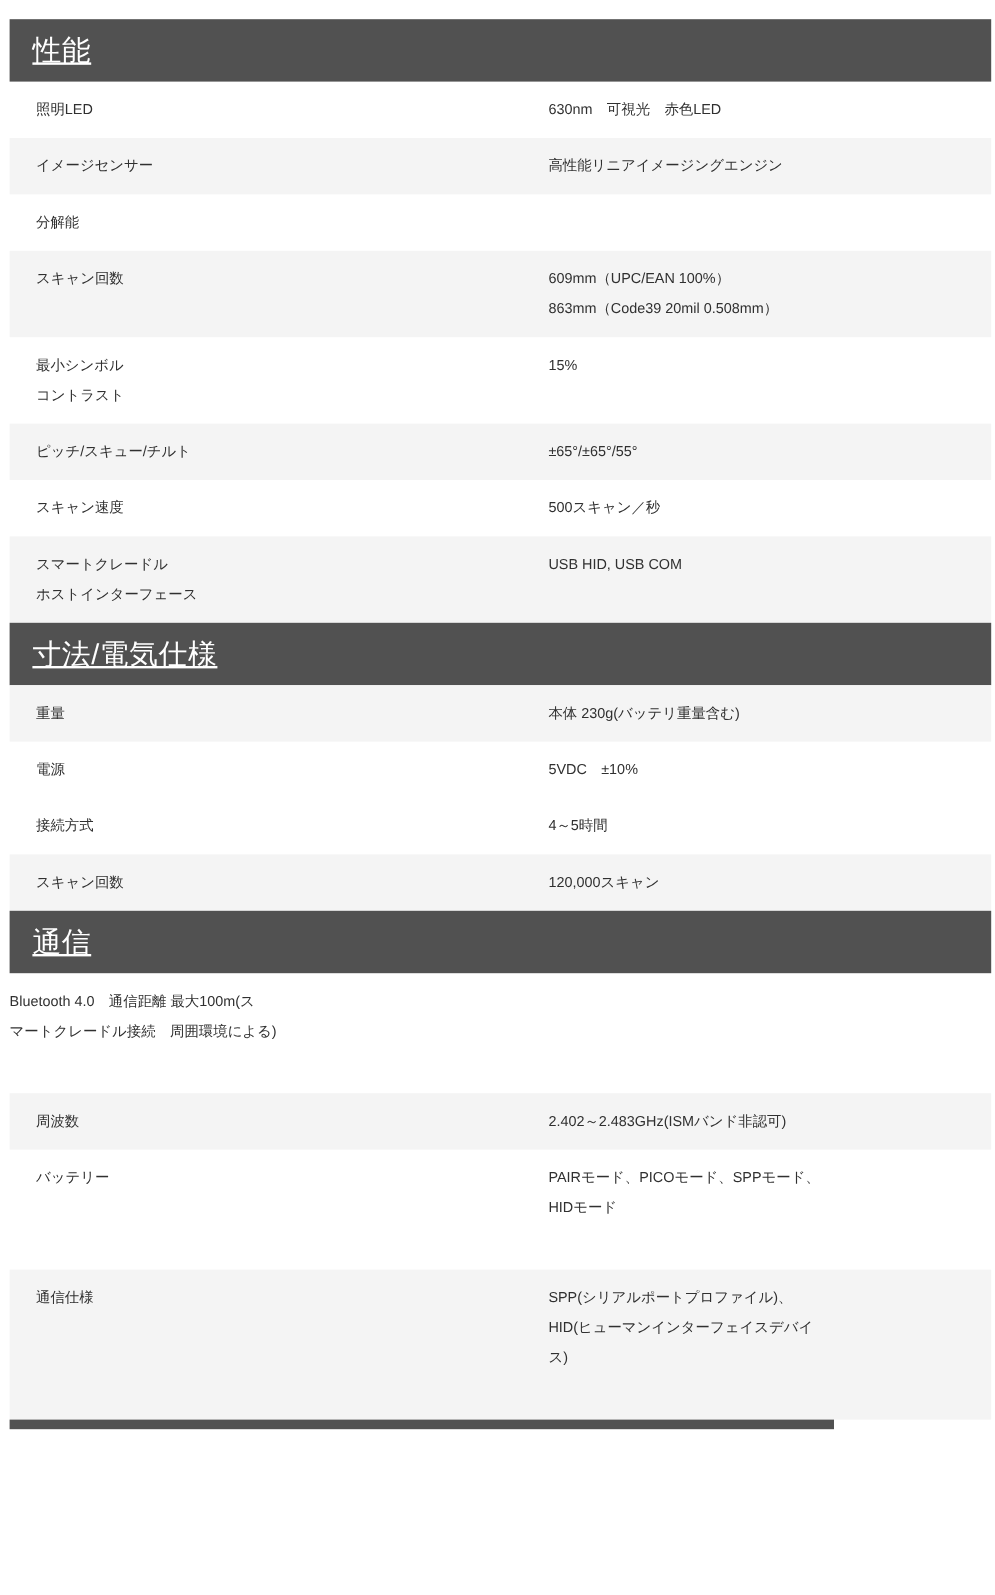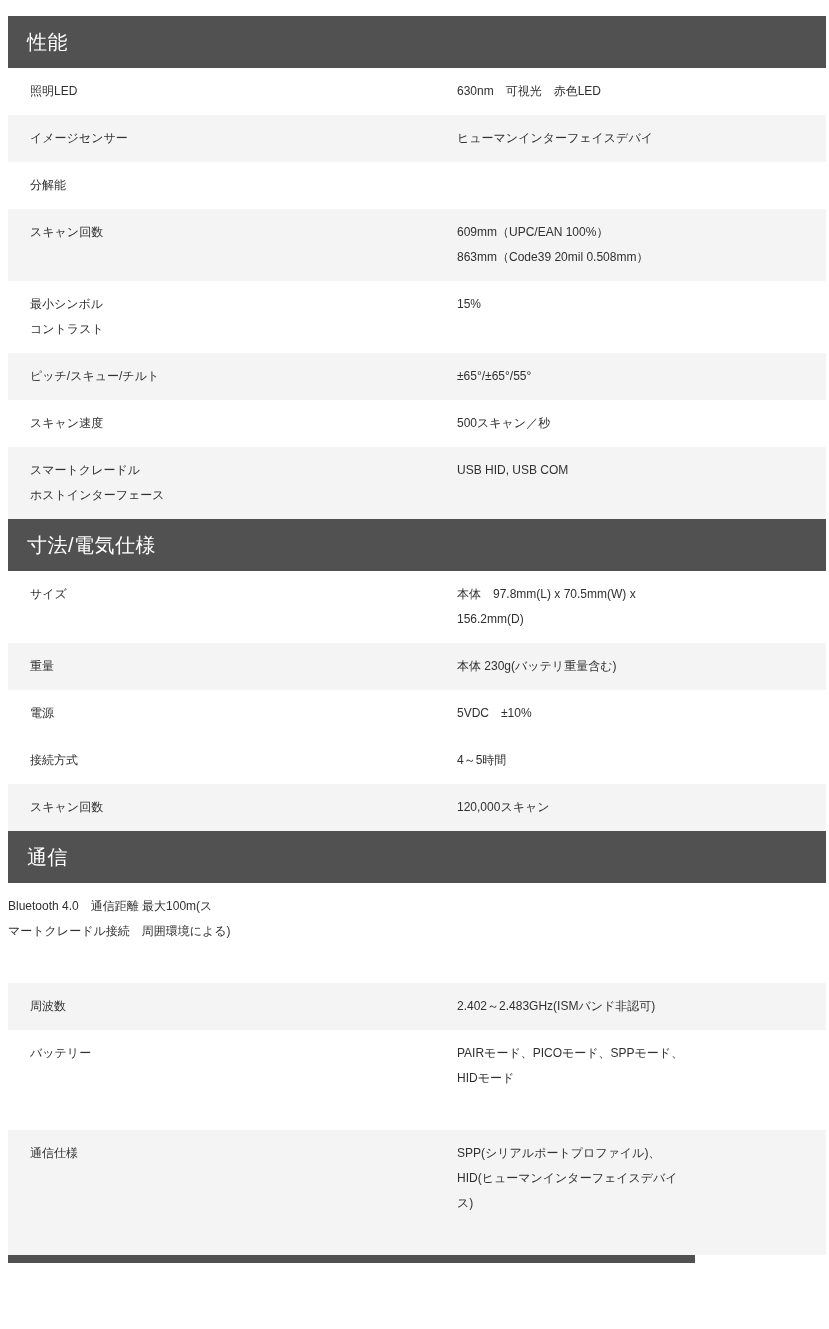--- a/index.html
+++ b/index.html
@@ -18,23 +18,24 @@
   .spec-table {
     margin: 16px 3px 0 8px; 
   }
   .section-header {
     height: 52px;
     background: #515151;
     color: #ffffff;
     display: flex;
     align-items: center;
     padding-left: 19px;
-    font-size: 20px;
+    font-size: 24px;
     font-weight: 500;
     letter-spacing: 0.5px;
+    text-decoration: underline;
   }
   .spec-row {
     display: grid;
     grid-template-columns: 449px 1fr;
     align-items: start;
     font-size: 12px;
     line-height: 25px;
     color: #303030;
     padding: 11px 0;
   }
@@ -64,21 +65,21 @@
 
 <div class="page">
   <div class="spec-table" id="spec-table">
       <div class="section-header">性能</div>
       <div class="spec-row">
         <div class="spec-label">照明LED</div>
         <div class="spec-value">630nm　可視光　赤色LED</div>
       </div>
       <div class="spec-row alt">
         <div class="spec-label">イメージセンサー</div>
-        <div class="spec-value">ヒューマンインターフェイスデバイ</div>
+        <div class="spec-value">高性能リニアイメージングエンジン</div>
       </div>
       <div class="spec-row">
         <div class="spec-label">分解能</div>
       </div>
       <div class="spec-row alt">
         <div class="spec-label">スキャン回数</div>
         <div class="spec-value">609mm（UPC/EAN 100%）
 863mm（Code39 20mil 0.508mm）</div>
       </div>
       <div class="spec-row">
@@ -93,25 +94,20 @@
       <div class="spec-row">
         <div class="spec-label">スキャン速度</div>
         <div class="spec-value">500スキャン／秒</div>
       </div>
       <div class="spec-row alt">
         <div class="spec-label">スマートクレードル
 ホストインターフェース</div>
         <div class="spec-value">USB HID, USB COM</div>
       </div>
       <div class="section-header">寸法/電気仕様</div>
-      <div class="spec-row">
-        <div class="spec-label">サイズ</div>
-        <div class="spec-value">本体　97.8mm(L) x 70.5mm(W) x
-156.2mm(D)</div>
-      </div>
       <div class="spec-row alt">
         <div class="spec-label">重量</div>
         <div class="spec-value">本体 230g(バッテリ重量含む)</div>
       </div>
       <div class="spec-row">
         <div class="spec-label">電源</div>
         <div class="spec-value">5VDC　±10%</div>
       </div>
       <div class="spec-row">
         <div class="spec-label">接続方式</div>

